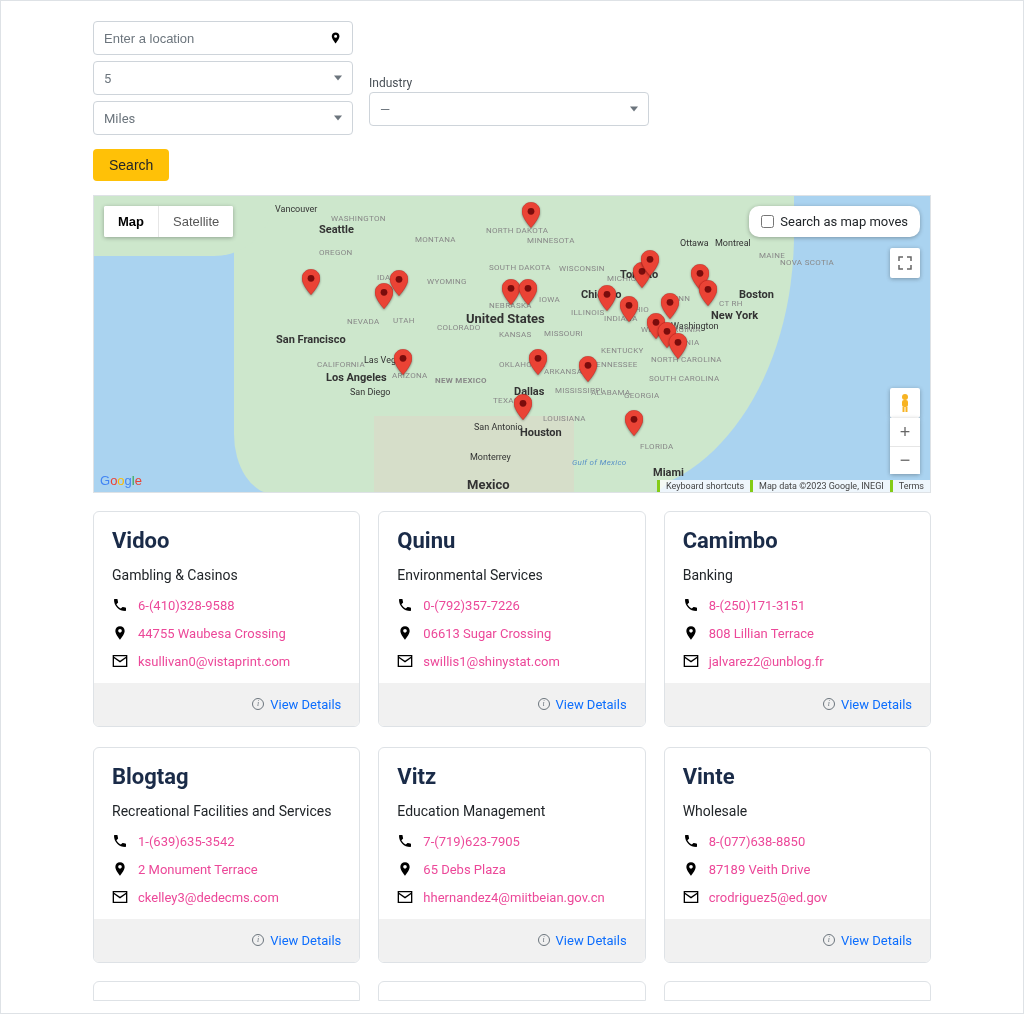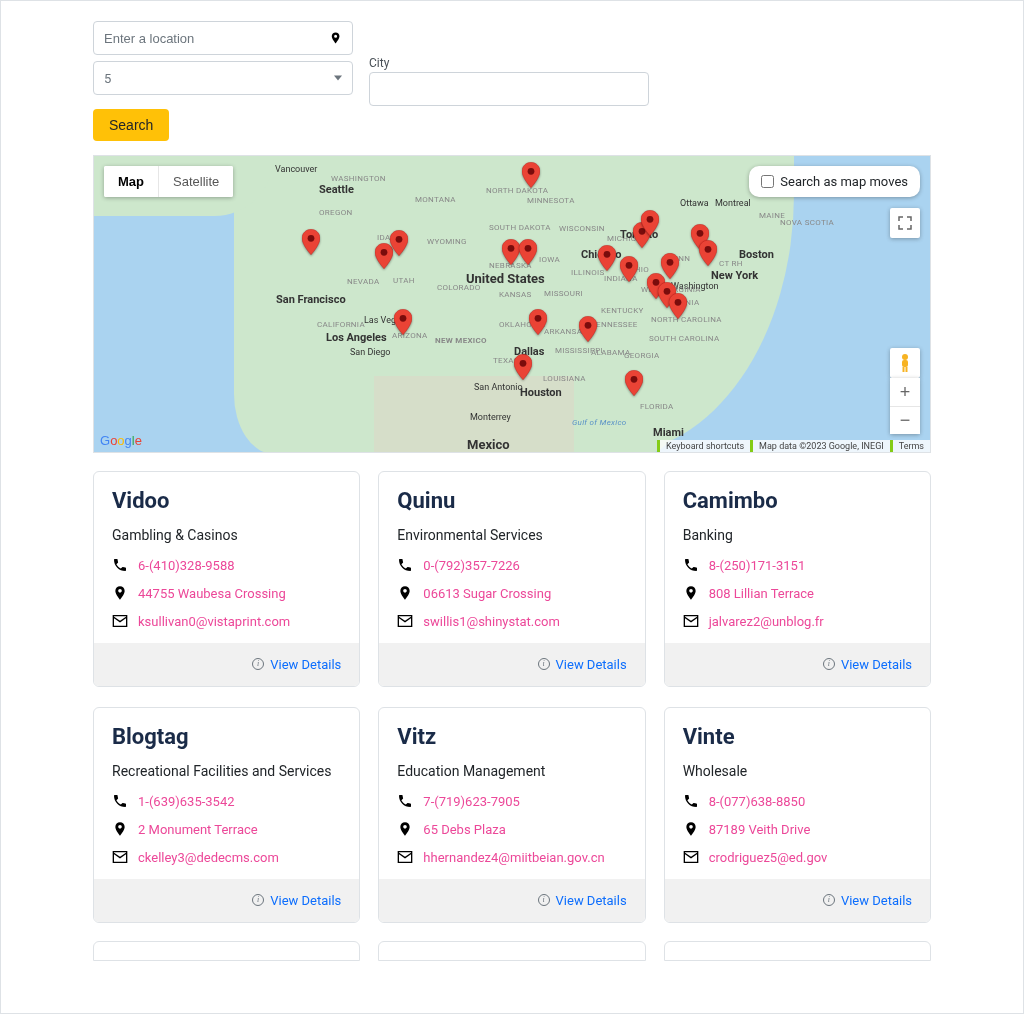--- a/index.html
+++ b/index.html
@@ -74,26 +74,29 @@
       <div class="col-left">
         <div class="input">
           <input type="text" placeholder="Enter a location" style="">
           <svg class="pin-icon" viewBox="0 0 24 24" fill="#000">
               <path d="M12 2C8 2 5 5 5 9c0 5 7 13 7 13s7-8 7-13c0-4-3-7-7-7zm0 9.5A2.5 2.5 0 1 1 12 6a2.5 2.5 0 0 1 0 5.5z"></path>
             </svg>
         </div>
         <div class="input select">
             <span>5</span>
           </div>
+        <div class="input select">
+            <span>Miles</span>
+          </div>
         <button class="btn-search">Search</button>
       </div>
-      <div class="col-right">
-        <label class="label">City</label>
-        <div class="input">
-            <input type="text" value="" style="">
+      <div class="col-mid">
+        <label class="label">Industry</label>
+        <div class="input select">
+            <span>—</span>
           </div>
       </div>
     </div>
   </div>
 
   <div class="map-wrap">
     <div class="map-bg">
       <div class="water"></div>
 
       <div class="land" style="top:0;left:140px;width:560px;height:298px;border-radius:0 0 180px 40px/0 0 260px 60px;"></div>

